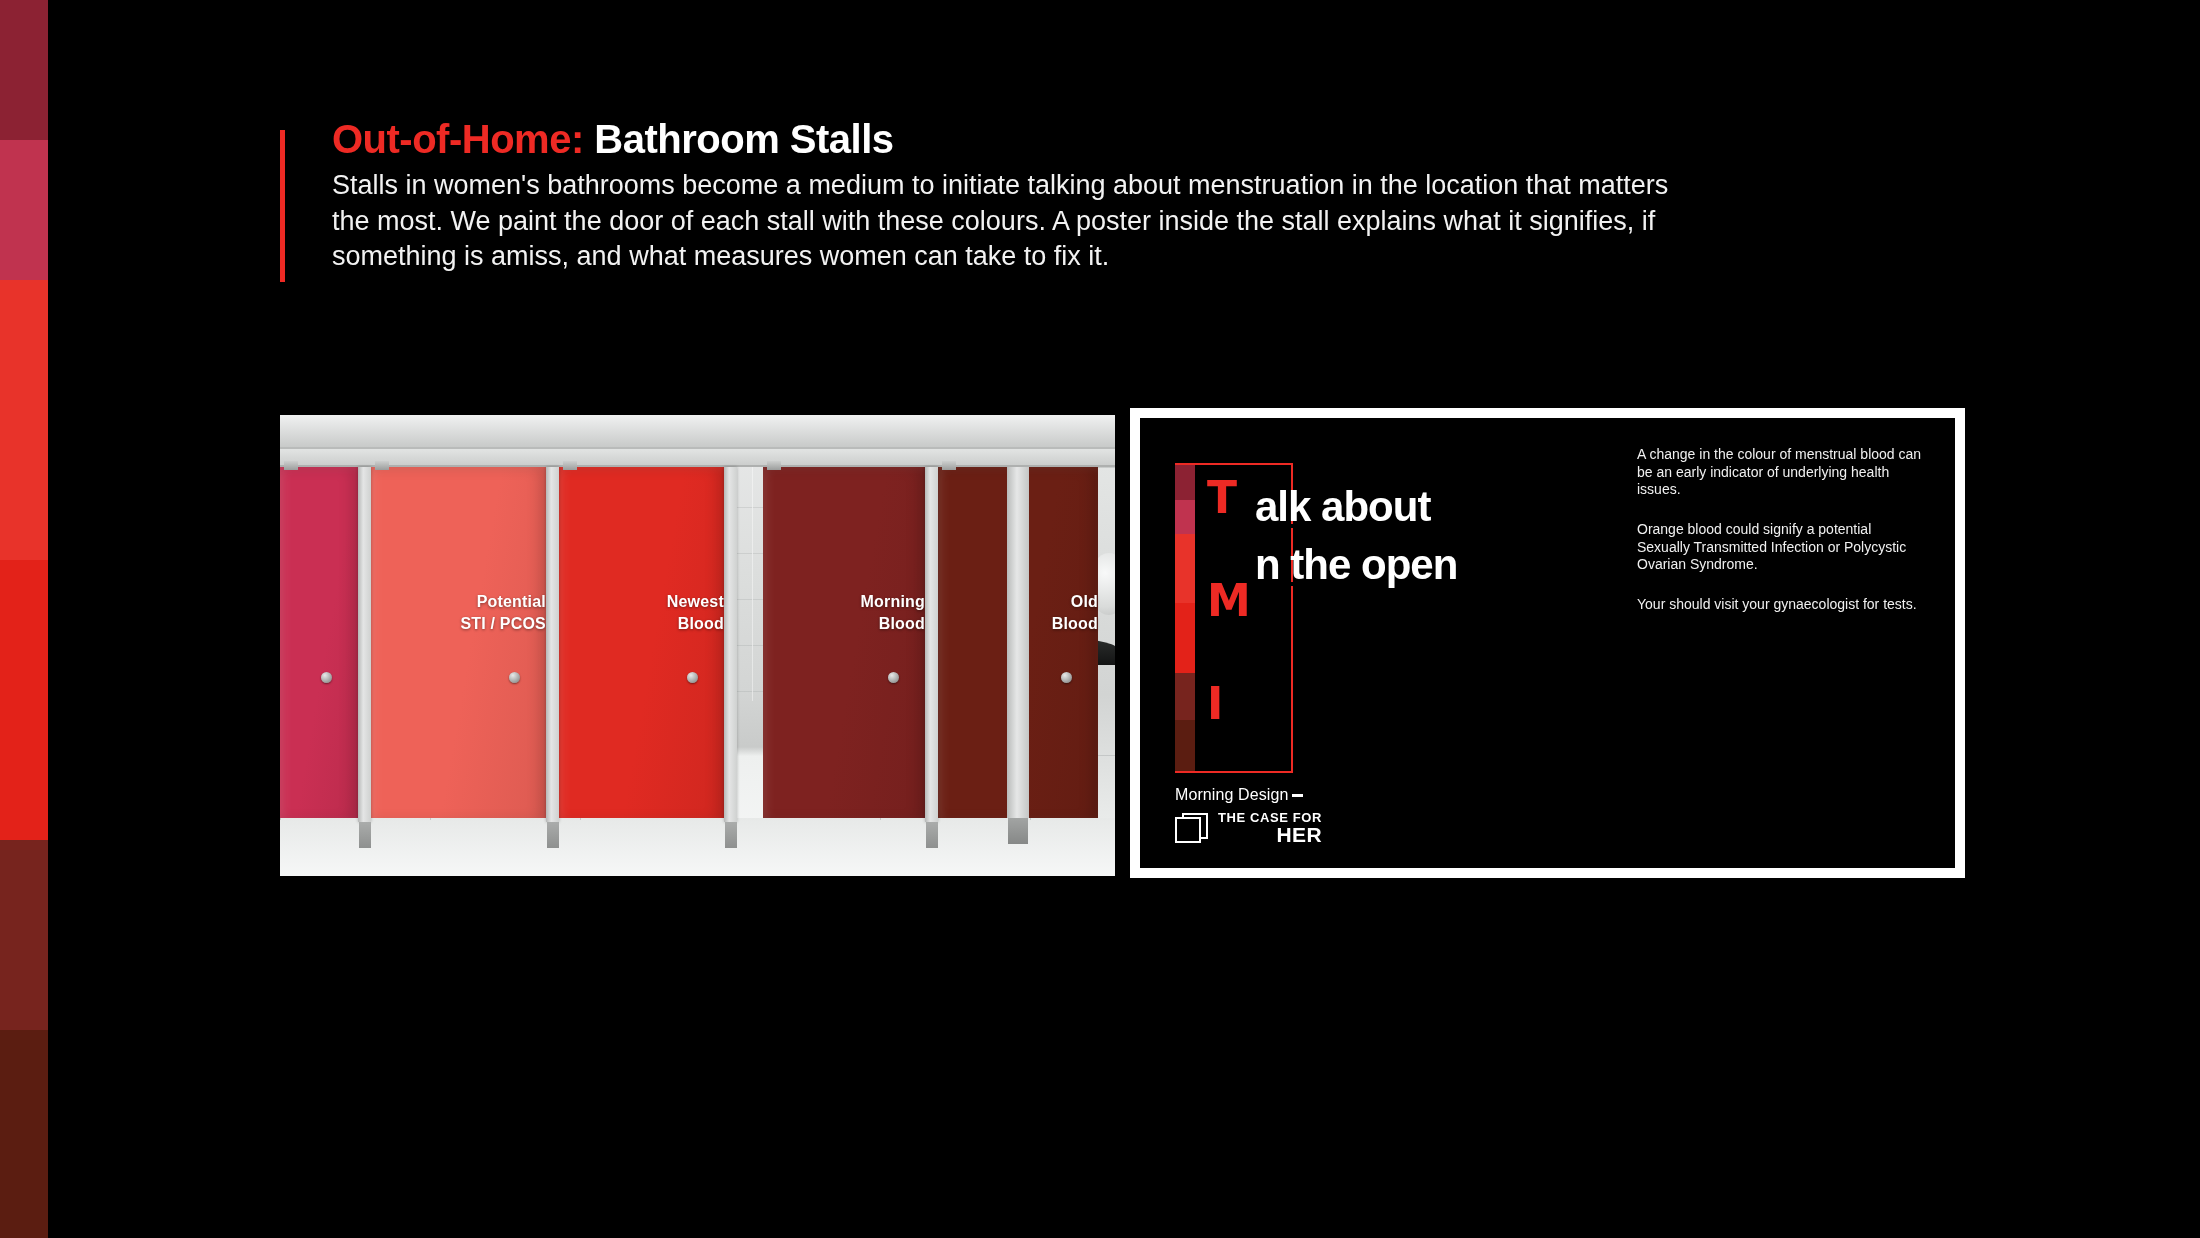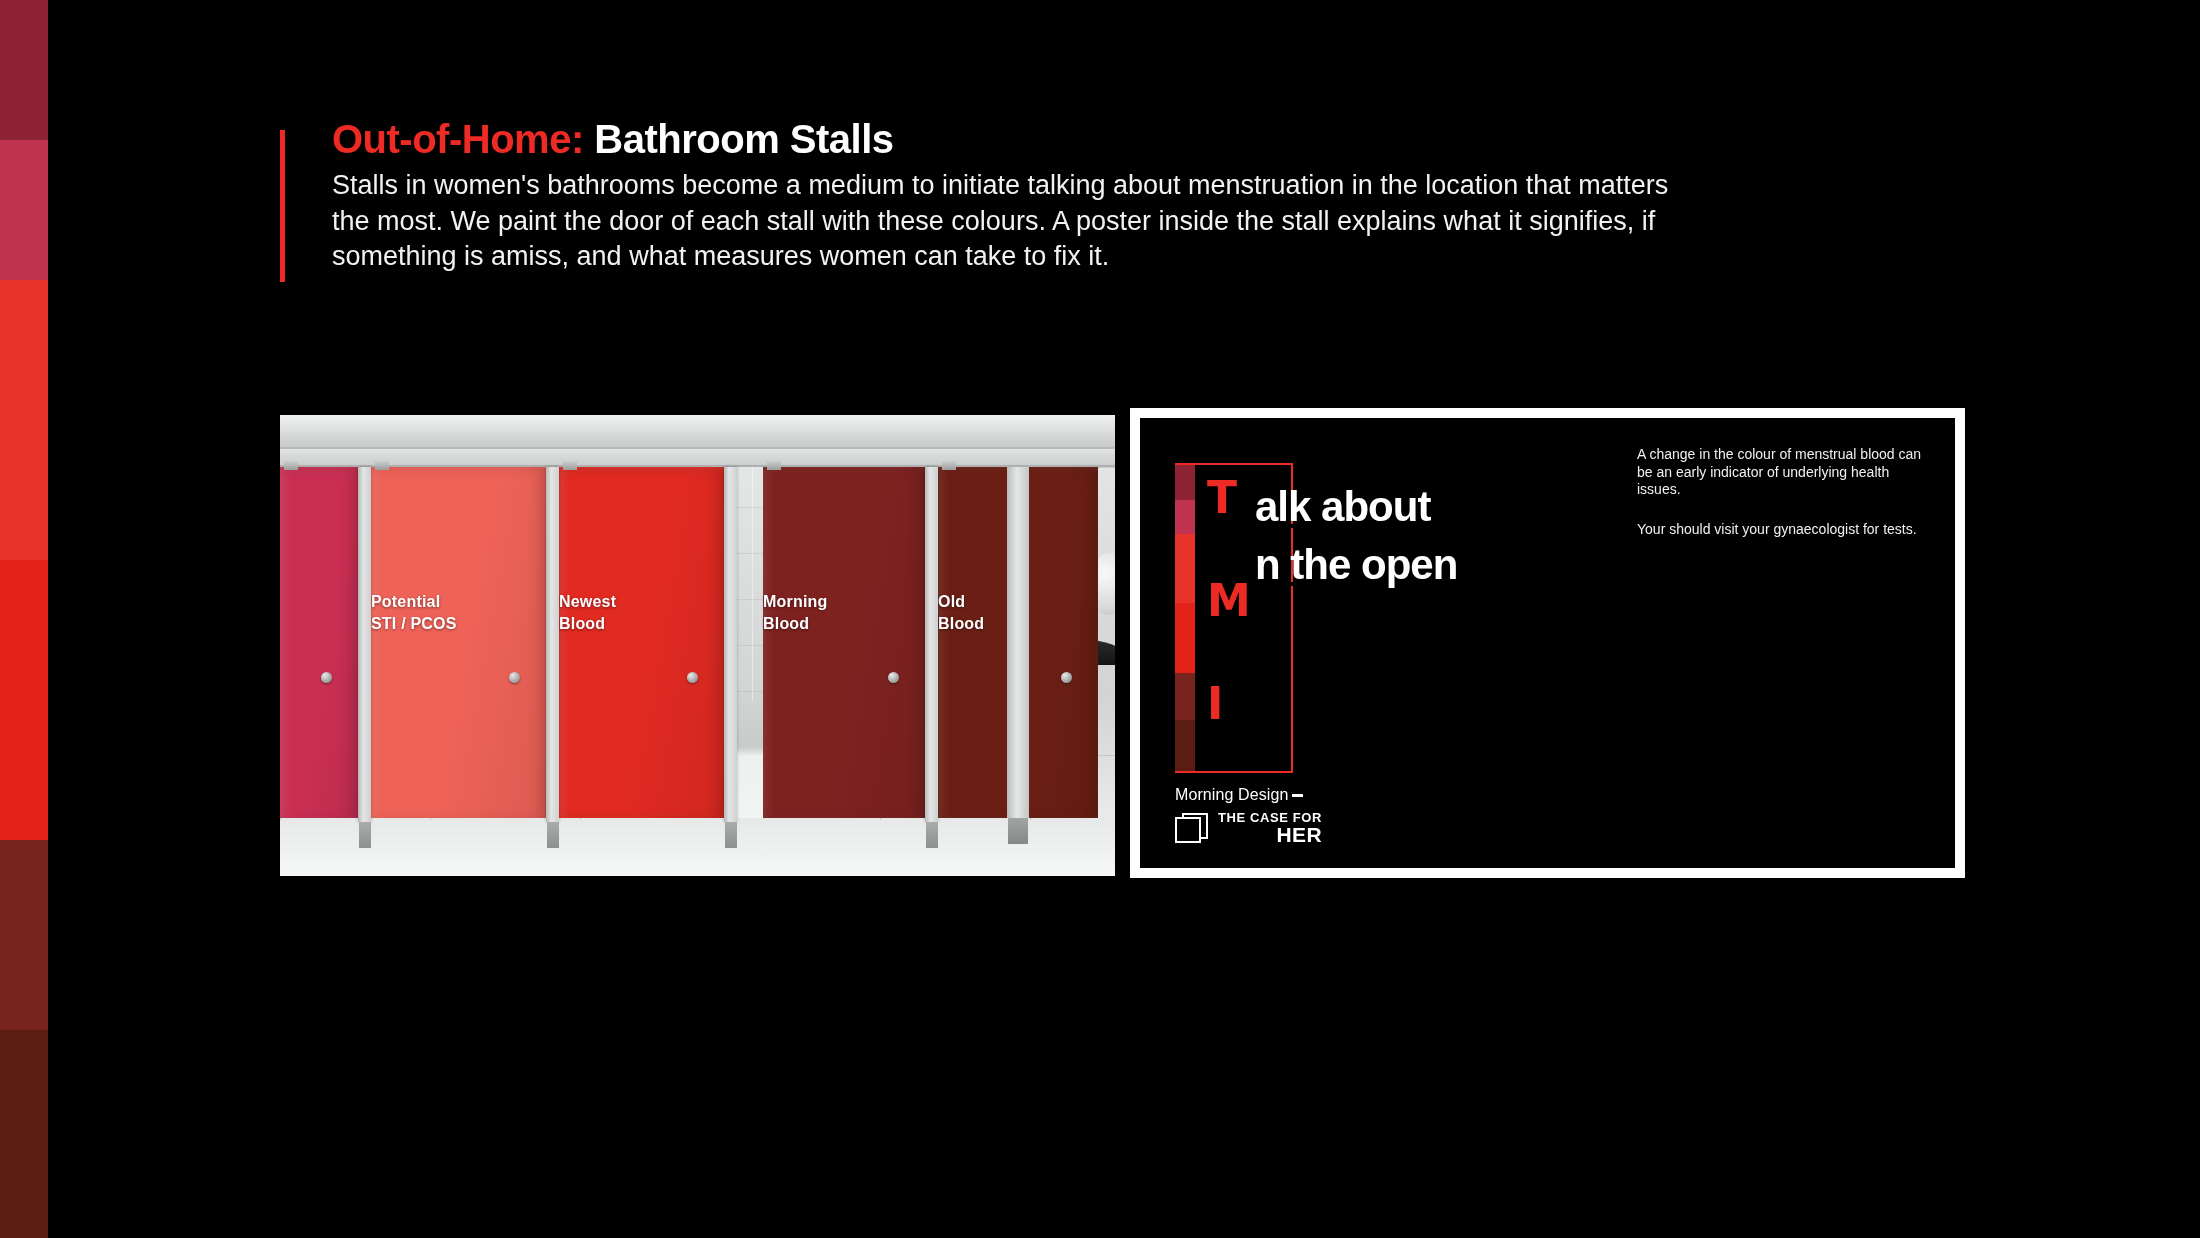--- a/index.html
+++ b/index.html
@@ -84,21 +84,21 @@
     position:relative; height:100%;
     box-shadow:inset -6px 0 14px rgba(0,0,0,.16), inset 4px 0 10px rgba(255,255,255,.10);
   }
   .stall-door .latch {
     position:absolute; right:26px; top:205px; width:11px; height:11px;
     border-radius:50%;
     background:radial-gradient(circle at 35% 30%,#e8e9e9,#9a9c9b 70%,#777979);
     box-shadow:0 1px 2px rgba(0,0,0,.45);
   }
   .stall-door .door-label {
-    position:absolute; left:0; right:0; top:124px; text-align:left;
+    position:absolute; left:0; right:0; top:124px; text-align:right;
     color:#ffffff; font-size:16px; font-weight:bold; line-height:1.35;
     letter-spacing:.2px; text-shadow:0 1px 3px rgba(0,0,0,.45);
     white-space:pre-line;
   }
   .stall-door .hinge {
     position:absolute; left:4px; top:-6px; width:14px; height:9px;
     background:linear-gradient(180deg,#cdcfce,#9b9d9c);
   }
   
   .vanity {
@@ -304,20 +304,21 @@
         <span>I</span>
       </div>
       <div id="headline-lines">
         <div>alk about</div>
         <div>n the open</div>
       </div>
     </div>
 
     <div id="poster-body">
       <p>A change in the colour of menstrual blood can be an early indicator of underlying health issues.</p>
+      <p>Orange blood could signify a potential Sexually Transmitted Infection or Polycystic Ovarian Syndrome.</p>
       <p>Your should visit your gynaecologist for tests.</p>
     </div>
 
     <div id="poster-logos">
       <div id="mckinsey-line">
         <span>Morning Design</span>
         <span class="dot-mark"></span>
       </div>
       <div id="case-for-her">
         <div id="cfh-mark">

